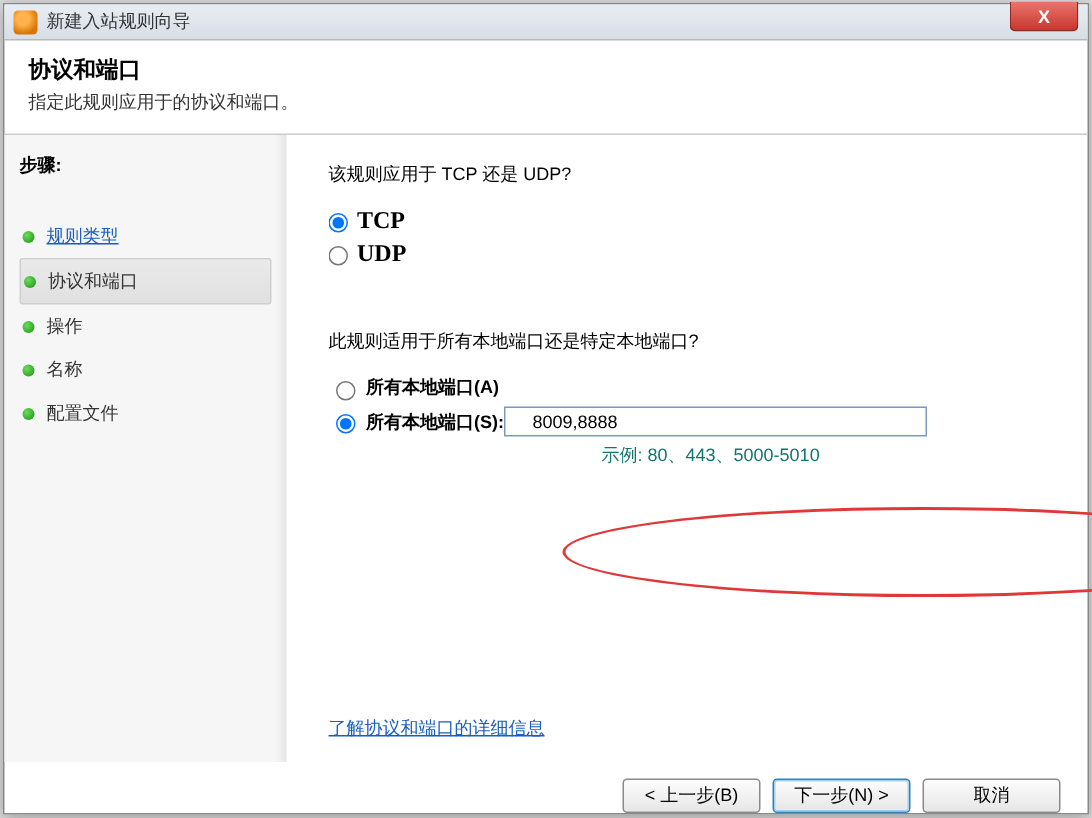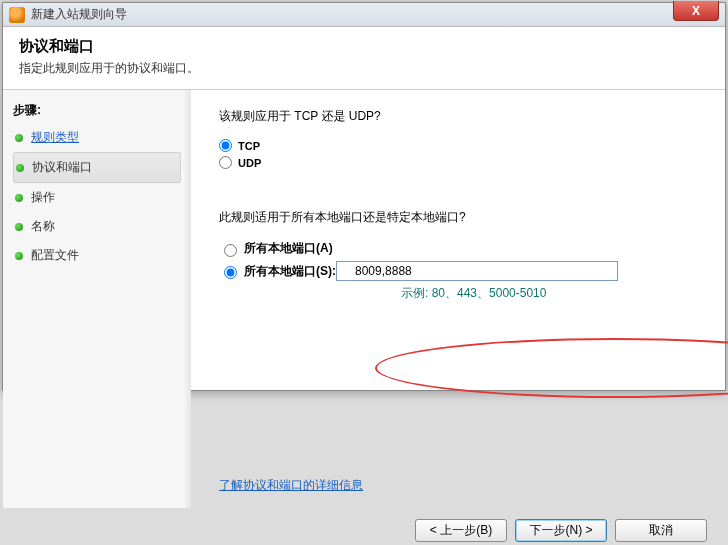--- a/index.html
+++ b/index.html
@@ -8,21 +8,21 @@
     font-family: "Microsoft YaHei", "SimSun", Tahoma, sans-serif;
     font-size: 12px;
     background: #dcdcdc;
     width: 728px;
     height: 545px;
     overflow: hidden;
   }
   .window {
     position: absolute;
     left: 2px; top: 2px;
-    width: 724px; height: 389px;
+    width: 724px; height: 541px;
     background: #fff;
     border: 1px solid #888;
     box-shadow: 0 2px 10px rgba(0,0,0,0.3);
   }
   .titlebar {
     height: 24px;
     background: linear-gradient(#e8edf3, #d8dee6);
     border-bottom: 1px solid #b8b8b8;
     display: flex;
     align-items: center;
@@ -72,21 +72,21 @@
     display: flex;
     height: 418px;
   }
   .sidebar {
     width: 188px;
     background: linear-gradient(to right, #f6f6f6 0%, #f6f6f6 96%, #e6e6e6 100%);
     padding: 12px 10px;
   }
   .sidebar .steps-label {
     font-weight: bold;
-    margin-bottom: 4px;
+    margin-bottom: 24px;
   }
   .step {
     display: flex;
     align-items: center;
     padding: 6px 2px;
     cursor: pointer;
   }
   .step .bullet {
     width: 8px; height: 8px;
     border-radius: 50%;
@@ -102,21 +102,21 @@
     padding: 18px 20px 10px 28px;
     position: relative;
   }
   .q { margin-bottom: 14px; }
   .radio-line {
     display: flex;
     align-items: center;
     margin: 4px 0 4px 0;
   }
   .radio-line input { margin: 0 6px 0 0; }
-  .radio-line label { font-weight: bold; font-size: 11px; }
+  .radio-line label { font-weight: bold; font-size: 16px; font-family: Liberation Serif, serif; }
   .port-section { margin-top: 40px; }
   .port-row {
     display: flex;
     align-items: center;
     margin: 4px 0;
   }
   .port-row .rlabel { font-weight: bold; margin-left: 4px; font-size: 12px; text-align: center; }
   .port-input {
     width: 282px;
     height: 20px;

